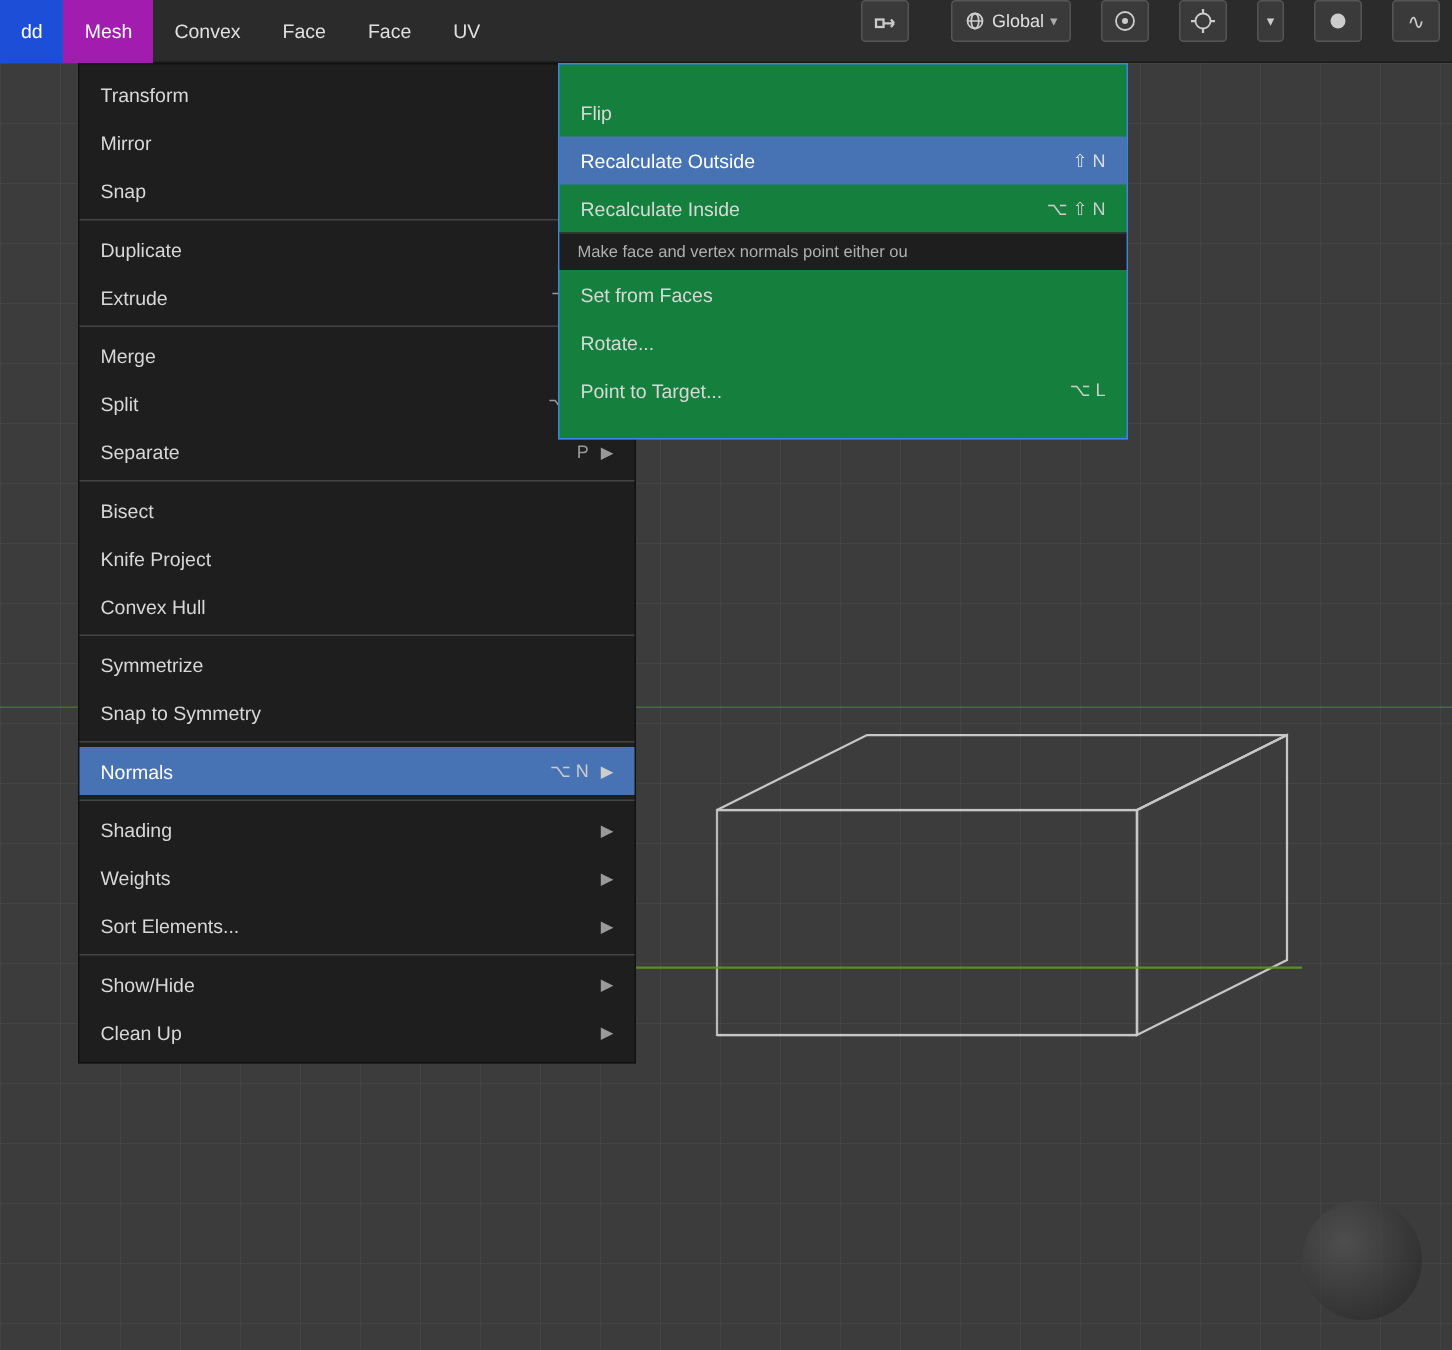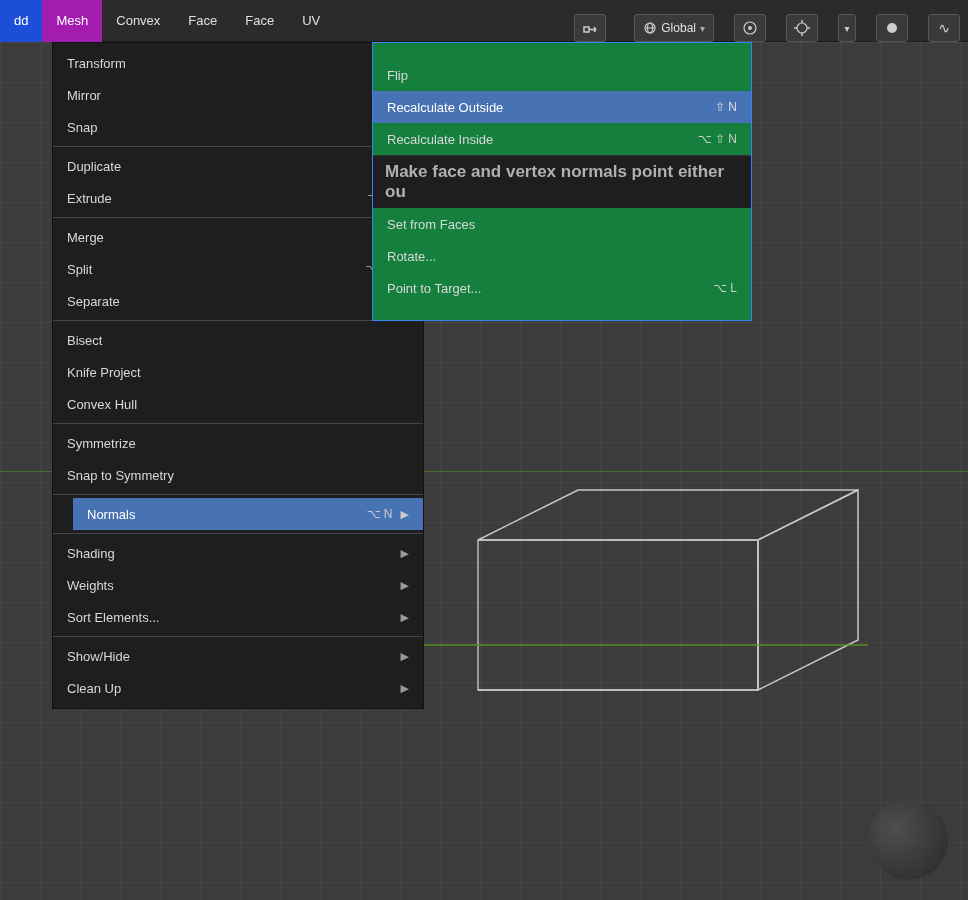--- a/index.html
+++ b/index.html
@@ -105,21 +105,20 @@
       padding: 5px 14px 5px 14px;
       cursor: pointer;
       color: #d8d8d8;
       font-size: 13px;
       height: 32px;
       white-space: nowrap;
     }
     .dropdown-item.highlighted {
       background: #4772b3;
       color: #fff;
-      margin-left: 20px;
     }
     .dropdown-item .shortcut {
       color: #999;
       font-size: 12px;
       margin-left: 20px;
       display: flex;
       align-items: center;
       gap: 4px;
     }
     .dropdown-item.highlighted .shortcut {
@@ -155,21 +154,21 @@
       font-size: 12px;
     }
 
     
     .top-right-icons {
       position: absolute;
       top: 0;
       right: 0;
       height: 42px;
       display: flex;
-      align-items: flex-end;
+      align-items: flex-start;
       gap: 20px;
       padding-right: 8px;
     }
     .icon-btn {
       width: 32px;
       height: 28px;
       background: #3a3a3a;
       border: 1px solid #555;
       border-radius: 3px;
       display: flex;
@@ -408,21 +407,21 @@
   </div>
   <div class="dropdown-item highlighted-blue" style="background:#4772b3; color:#fff;">
     <span>Recalculate Outside</span>
     <span class="shortcut" style="color:#ddd;">⇧ N</span>
   </div>
   <div class="dropdown-item">
     <span>Recalculate Inside</span>
     <span class="shortcut">⌥ ⇧ N</span>
   </div>
 
-  <div style="background:#1e1e1e; border-top:1px solid #333; padding:6px 12px; color:#b0b0b0; font-size:17px; pointer-events:none;font-weight:bold;">
+  <div style="background:#1e1e1e; border-top:1px solid #333; padding:6px 12px; color:#b0b0b0; font-size:11px; pointer-events:none;">
     <span>Make face and vertex normals point either ou</span>
   </div>
 
   <div class="dropdown-item">
     <span>Set from Faces</span>
   </div>
   <div class="dropdown-item">
     <span>Rotate...</span>
   </div>
   <div class="dropdown-item">

